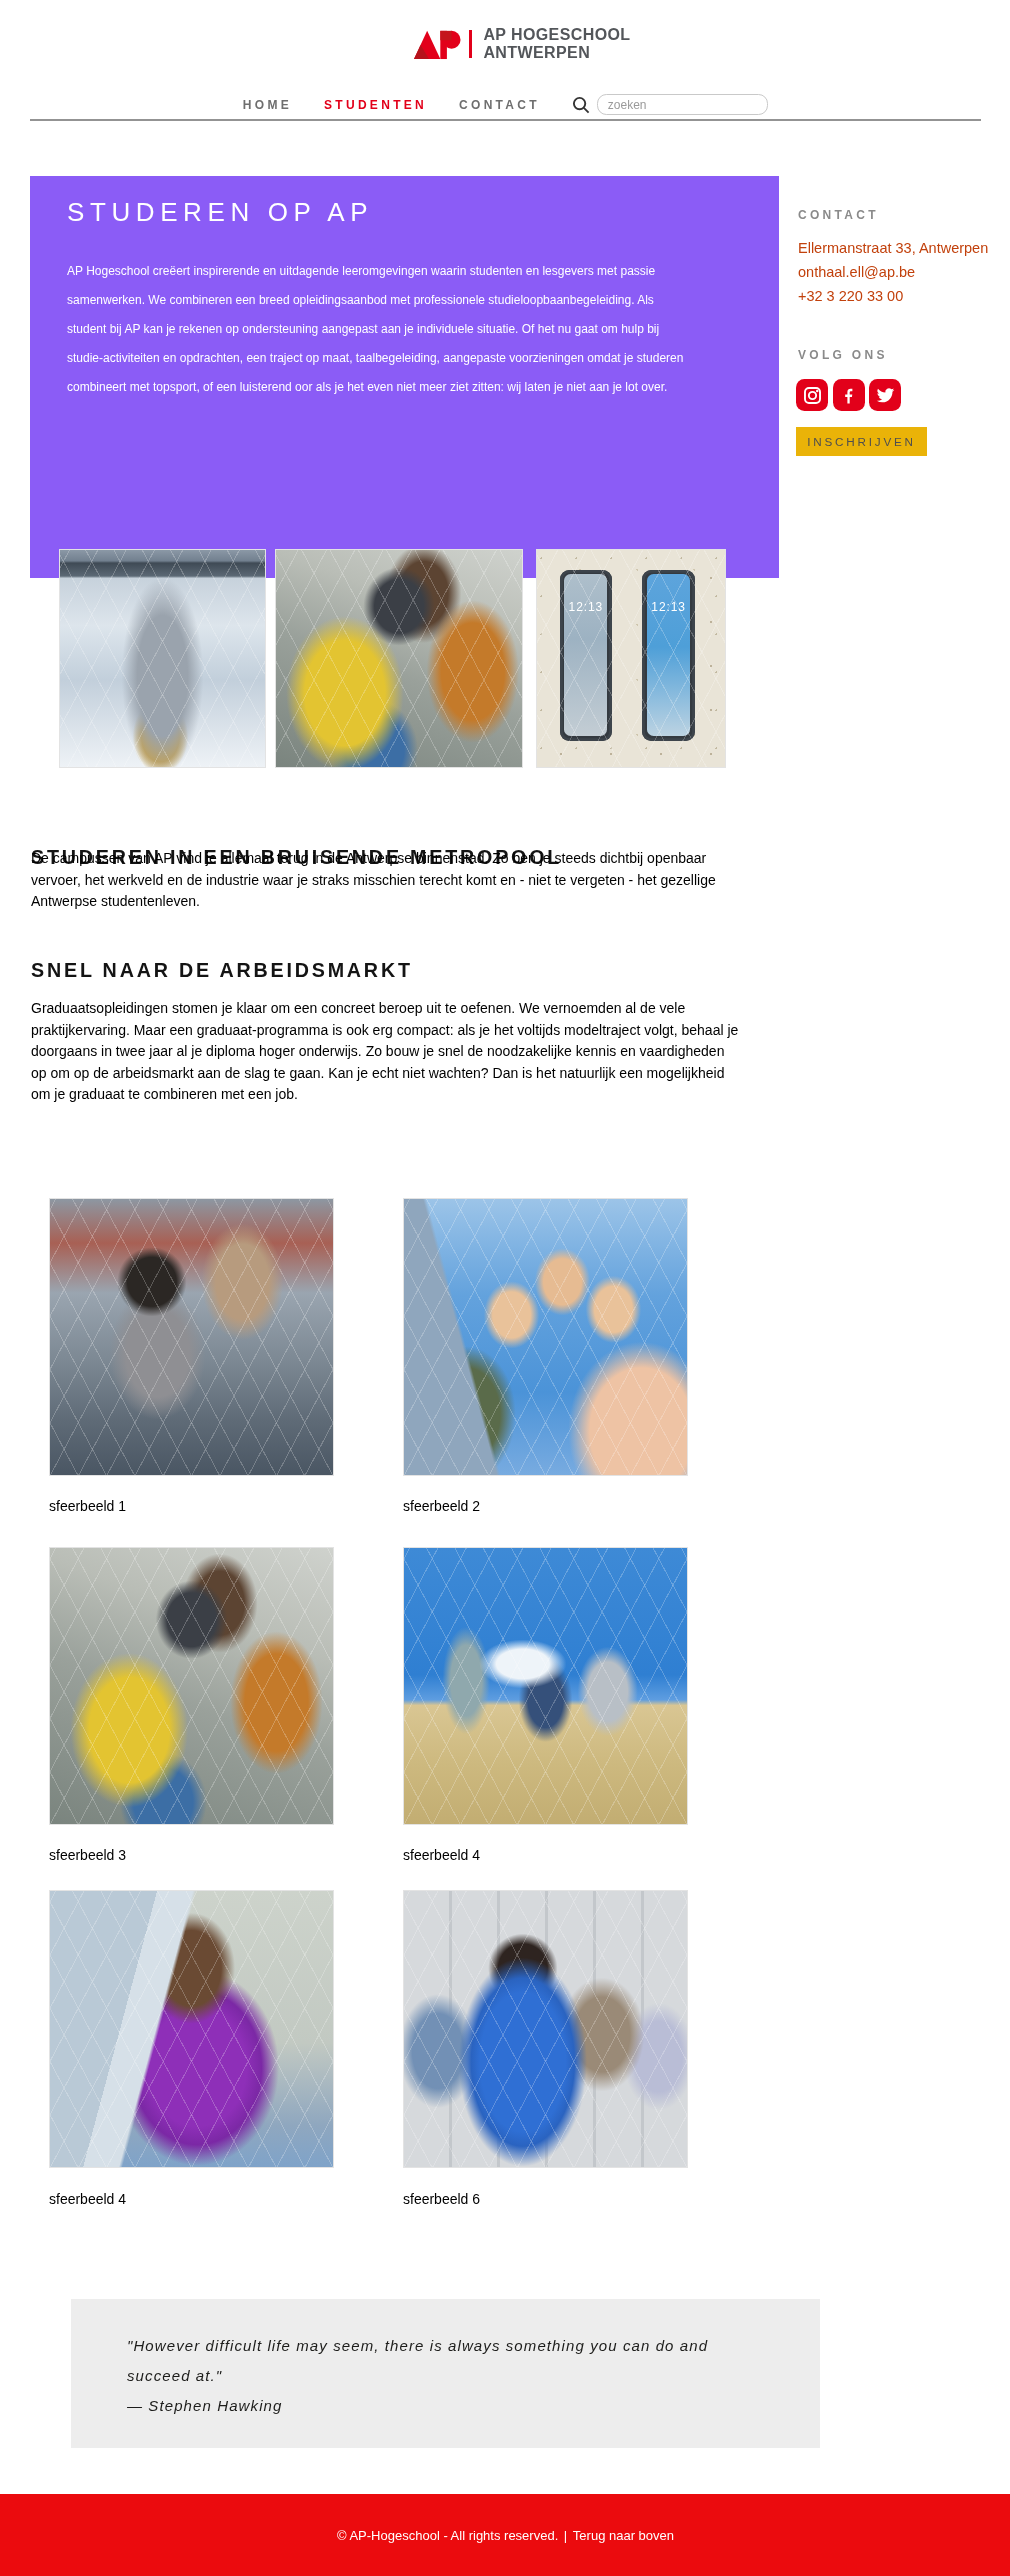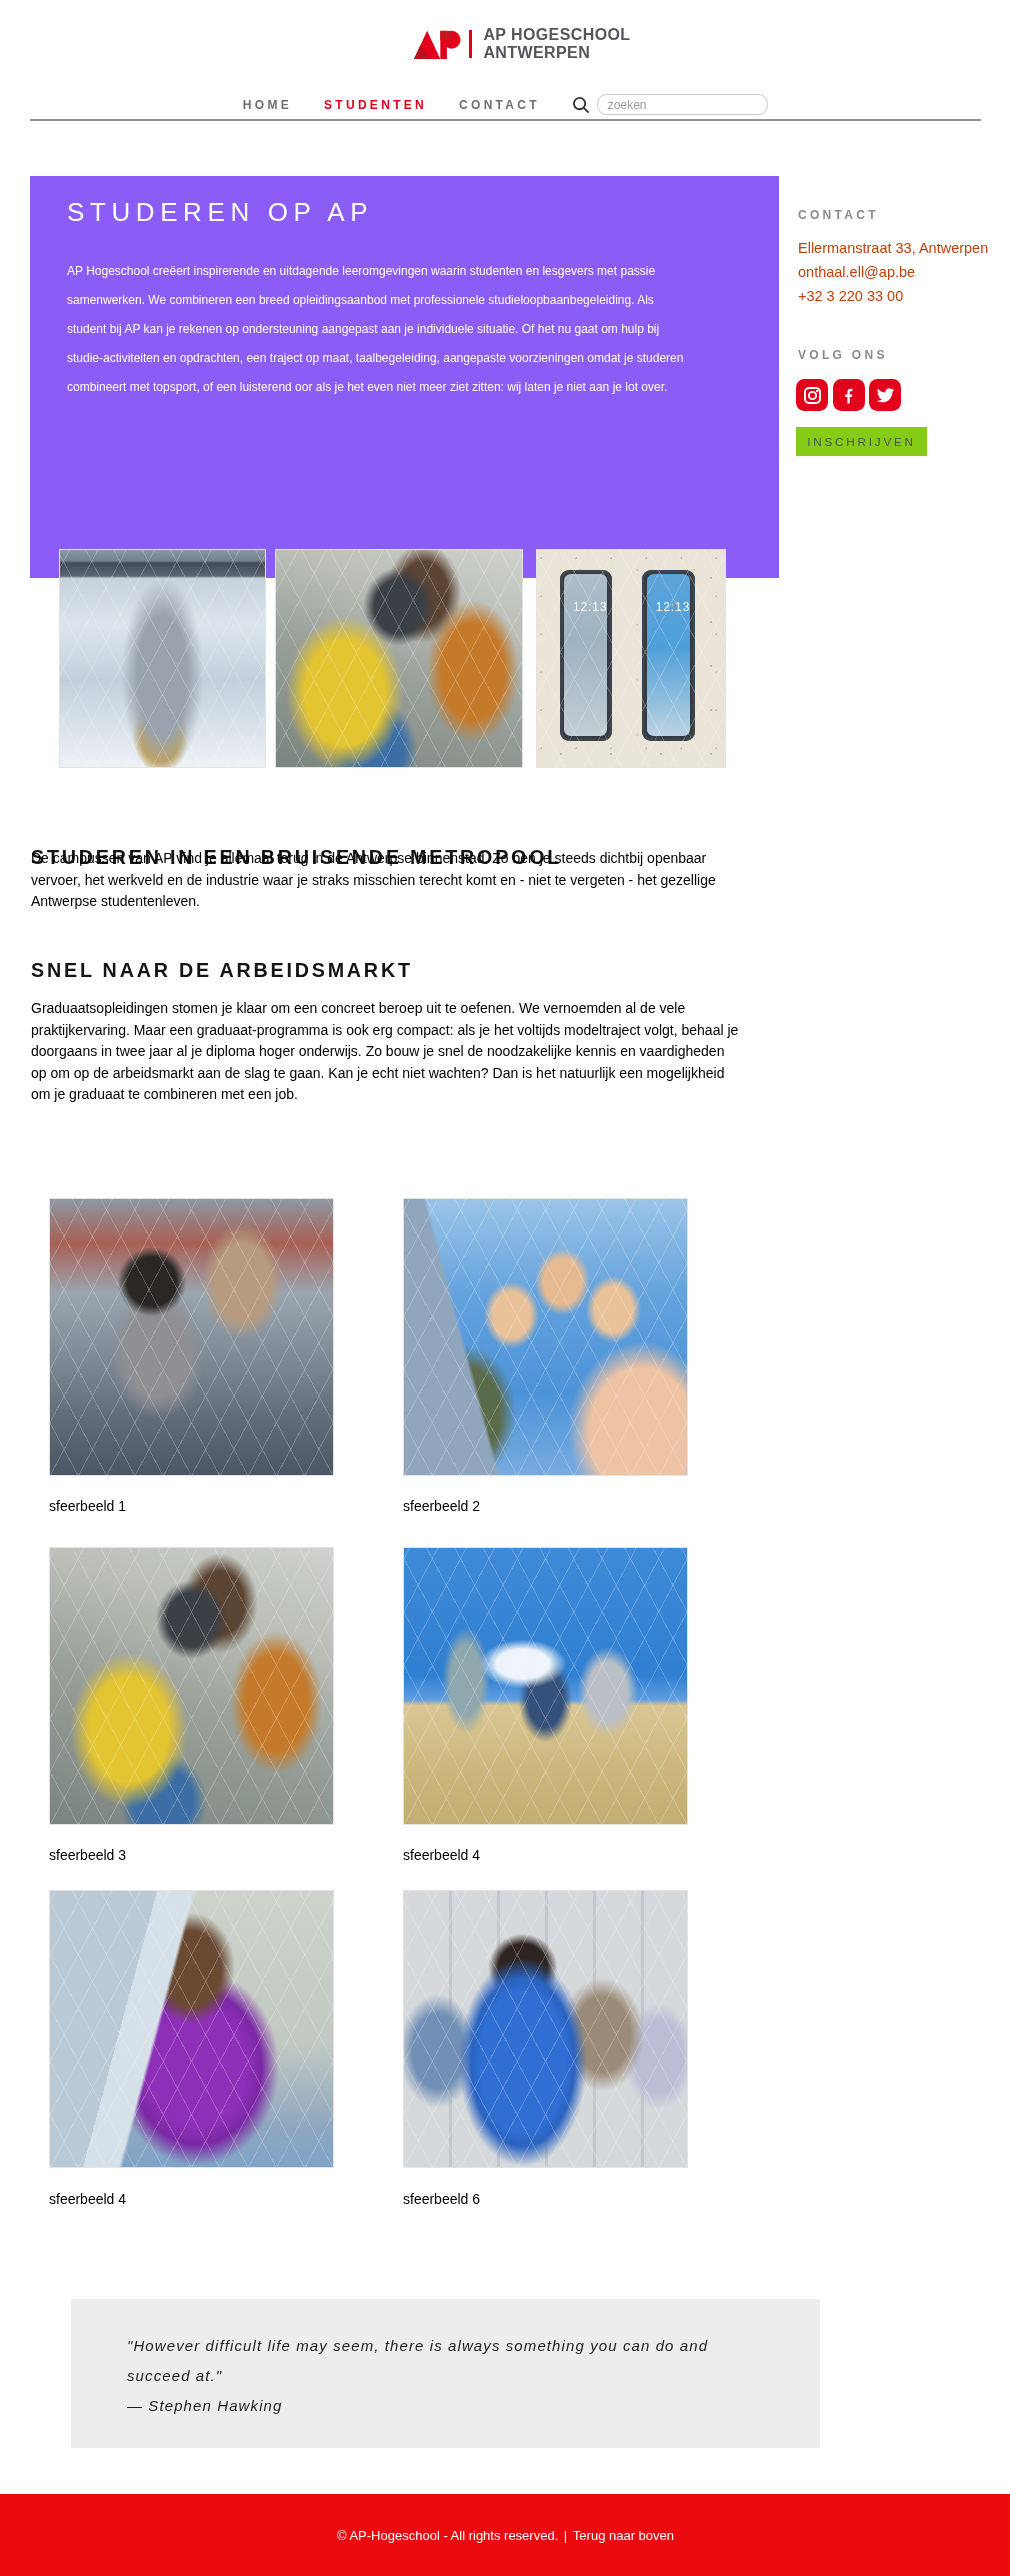--- a/index.html
+++ b/index.html
@@ -50,21 +50,21 @@
       radial-gradient(1.9px 1.9px at 48% 64%,#bdb29a 50%,rgba(0,0,0,0) 51%),
       radial-gradient(1.9px 1.9px at 76% 36%,#cfc6ae 50%,rgba(0,0,0,0) 51%),
       #e9e4d7;background-size:35px 38px,50px 44px,57px 55px,auto;}
   .phone{position:absolute;top:9%;width:28%;height:79%;background:#343a40;border-radius:9.4px;
     box-shadow:inset 0 0 0 2.8px #3d444b;}
   .phone .screen{position:absolute;inset:4.7px;border-radius:6.6px;}
   .phone-a{left:12%;}
   .phone-a .screen{background:linear-gradient(180deg,#aebfcb 0%,#9db2c2 40%,#c3cdd4 100%);}
   .phone-b{left:56%;}
   .phone-b .screen{background:linear-gradient(180deg,#5da4dc 0%,#4e9fd8 45%,#bcd3e2 100%);}
-  .phone-time{position:absolute;top:16%;width:100%;text-align:right;color:#fff;font-size:12px;letter-spacing:0.9px;}
+  .phone-time{position:absolute;top:16%;width:100%;text-align:center;color:#fff;font-size:12px;letter-spacing:0.9px;}
   .ph-bored{background:
       radial-gradient(51px 51px at 36% 30%,#2b2724 0 48%,rgba(0,0,0,0) 68%),
       radial-gradient(75px 103px at 38% 56%,#8f8f93 0 42%,rgba(0,0,0,0) 64%),
       radial-gradient(66px 94px at 68% 30%,#b79b7e 0 40%,rgba(0,0,0,0) 62%),
       linear-gradient(180deg,#8d97a2 0%,#a86054 16%,#9aa5b0 34%,#7d8994 58%,#5f6b77 80%,#4a5663 100%);}
   .ph-sky3{background:
       linear-gradient(75deg,#8fa6bd 0 26%,rgba(0,0,0,0) 27%),
       radial-gradient(42px 51px at 38% 42%,#e9c29a 0 45%,rgba(0,0,0,0) 66%),
       radial-gradient(42px 51px at 56% 30%,#e6bb92 0 45%,rgba(0,0,0,0) 66%),
       radial-gradient(42px 51px at 74% 40%,#e9c29a 0 45%,rgba(0,0,0,0) 66%),
@@ -102,21 +102,21 @@
   .quote{position:absolute;left:31px;top:2284px;width:749px;height:149px;background:#ededed;box-sizing:border-box;}
   .quote p{margin:0;font-style:italic;color:#1d1d1b;}
   .quote-text{position:absolute;left:56px;top:32px;width:637px;font-size:15px;line-height:30px;letter-spacing:1.1px;}
   .quote-attr{position:absolute;left:56px;top:92px;font-size:15px;line-height:30px;letter-spacing:1.1px;}
 
   
   .side-h{position:absolute;left:798px;margin:0;font-size:12px;font-weight:700;letter-spacing:3.3px;color:#8a8a8a;}
   .address{position:absolute;left:798px;top:236px;margin:0;font-size:14.5px;line-height:24px;color:#c2410c;font-style:normal;}
   .socials{position:absolute;left:796px;top:379px;display:flex;gap:4.7px;}
   .soc{width:32px;height:32px;border-radius:8.4px;background:#e2001a;display:flex;align-items:center;justify-content:center;cursor:pointer;}
-  .btn-sub{position:absolute;left:796px;top:427px;width:131px;height:29px;background:#84cc16;border:none;
+  .btn-sub{position:absolute;left:796px;top:427px;width:131px;height:29px;background:#eab308;border:none;
     font-family:"Liberation Sans",sans-serif;font-size:11.7px;letter-spacing:2.8px;color:#4f4f4f;cursor:pointer;}
 
   
   .footer{position:absolute;left:0;top:2494px;width:1011px;height:82px;background:#eb0b0e;
     display:flex;align-items:center;justify-content:center;gap:5.6px;}
   .footer span, .footer a{color:#fff;font-size:13px;text-decoration:none;}
 </style>
 </head>
 <body>
 

